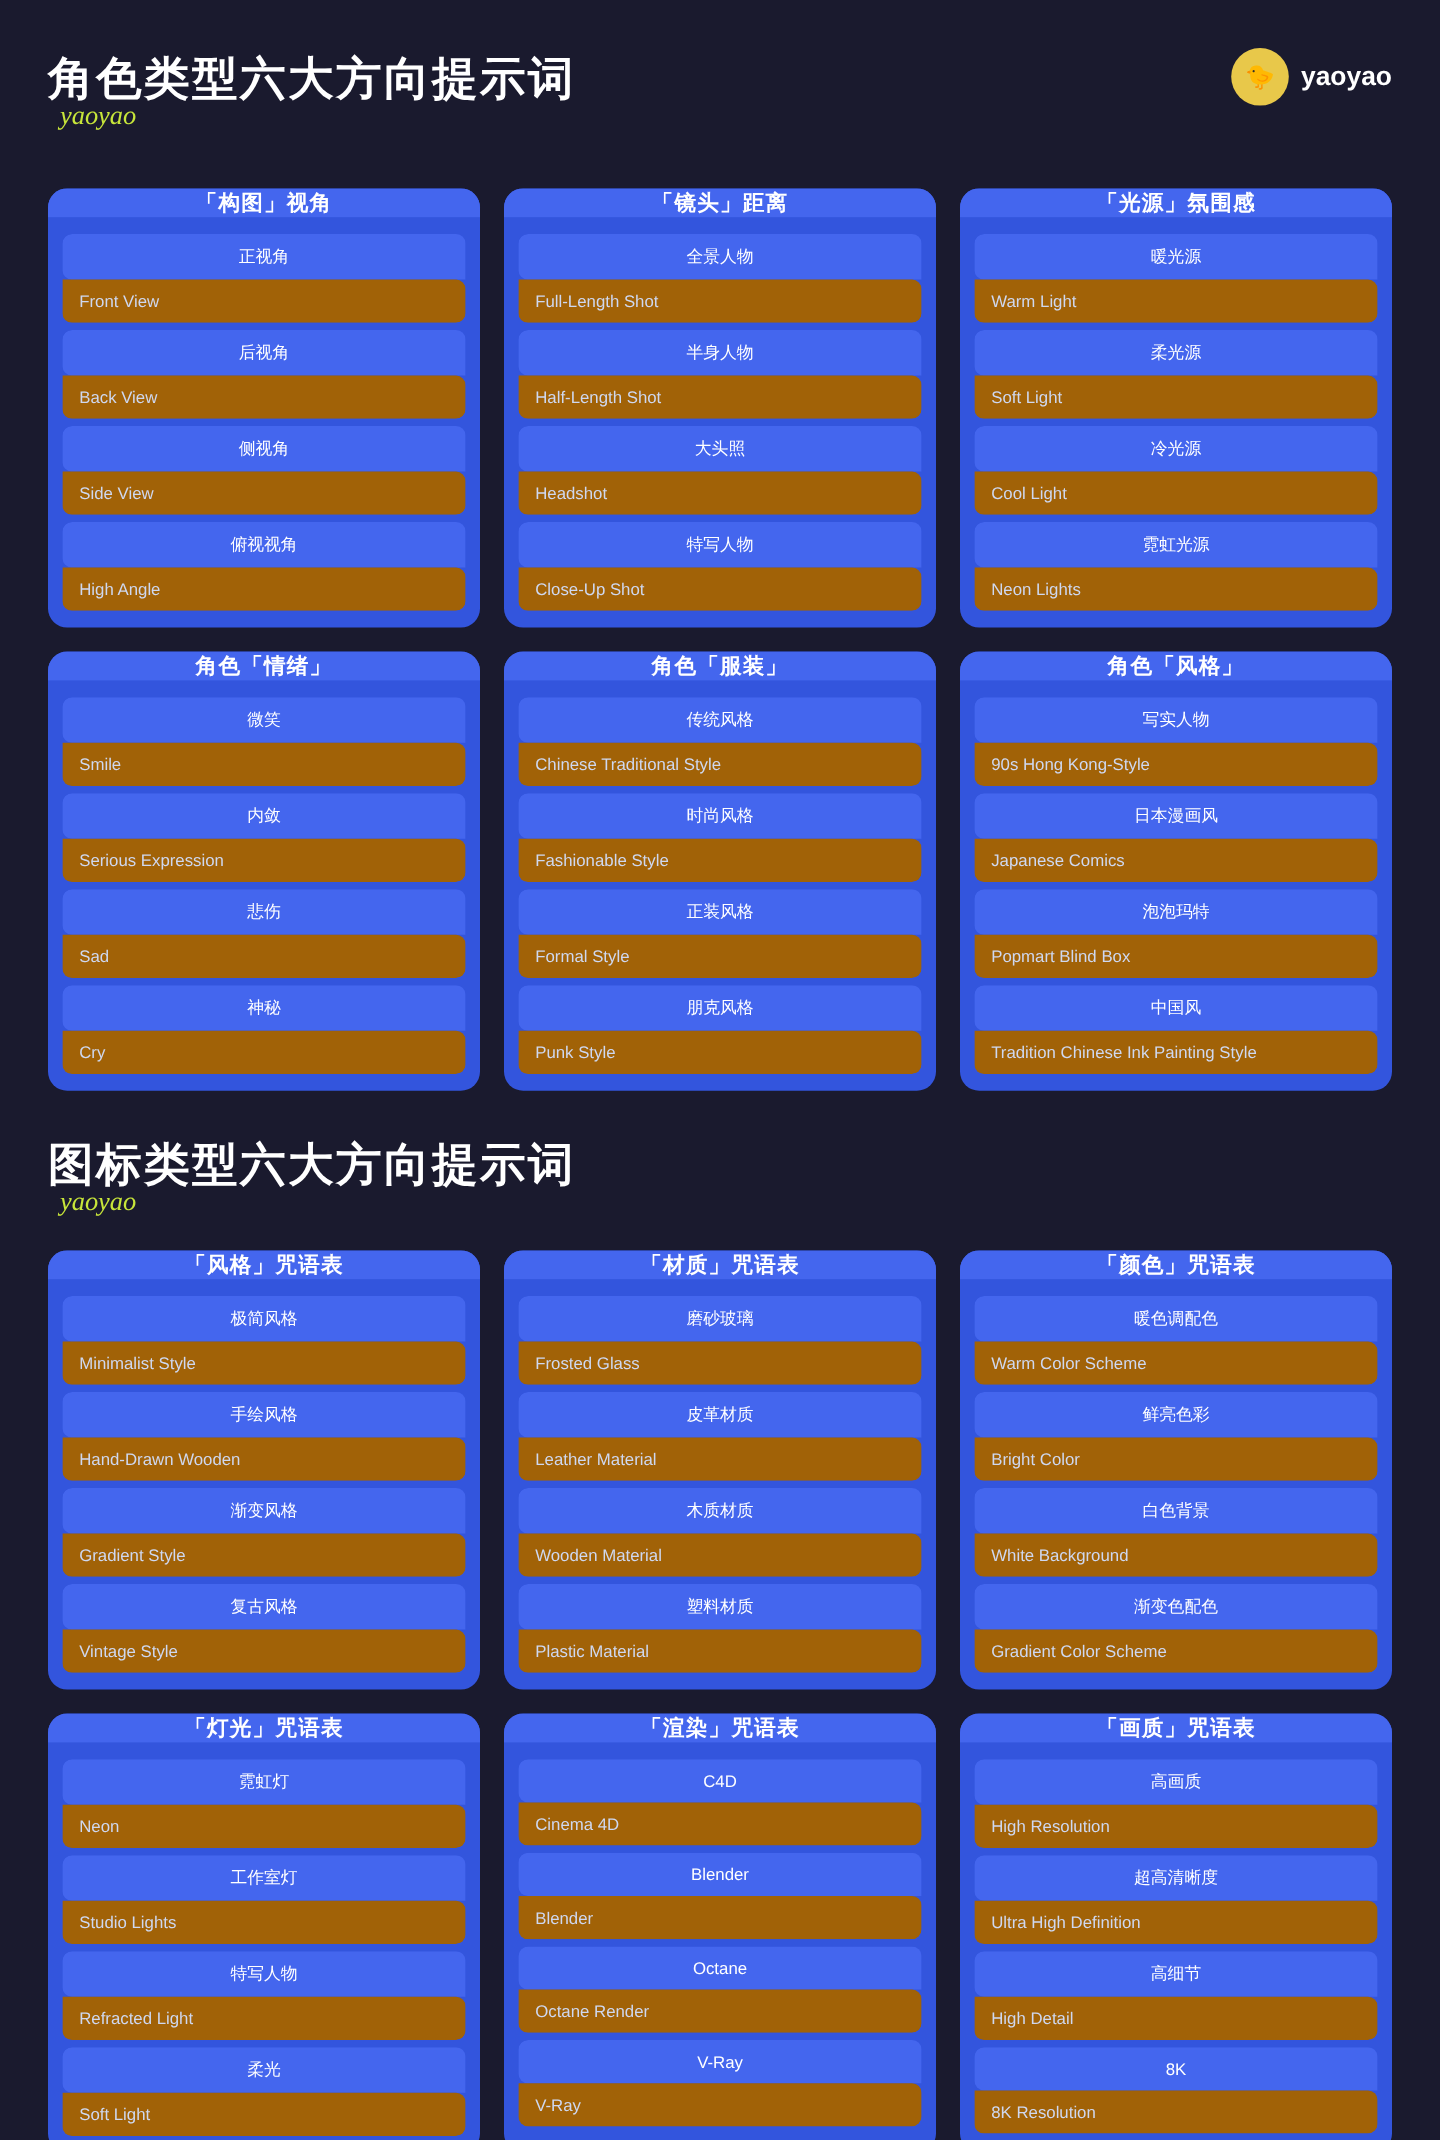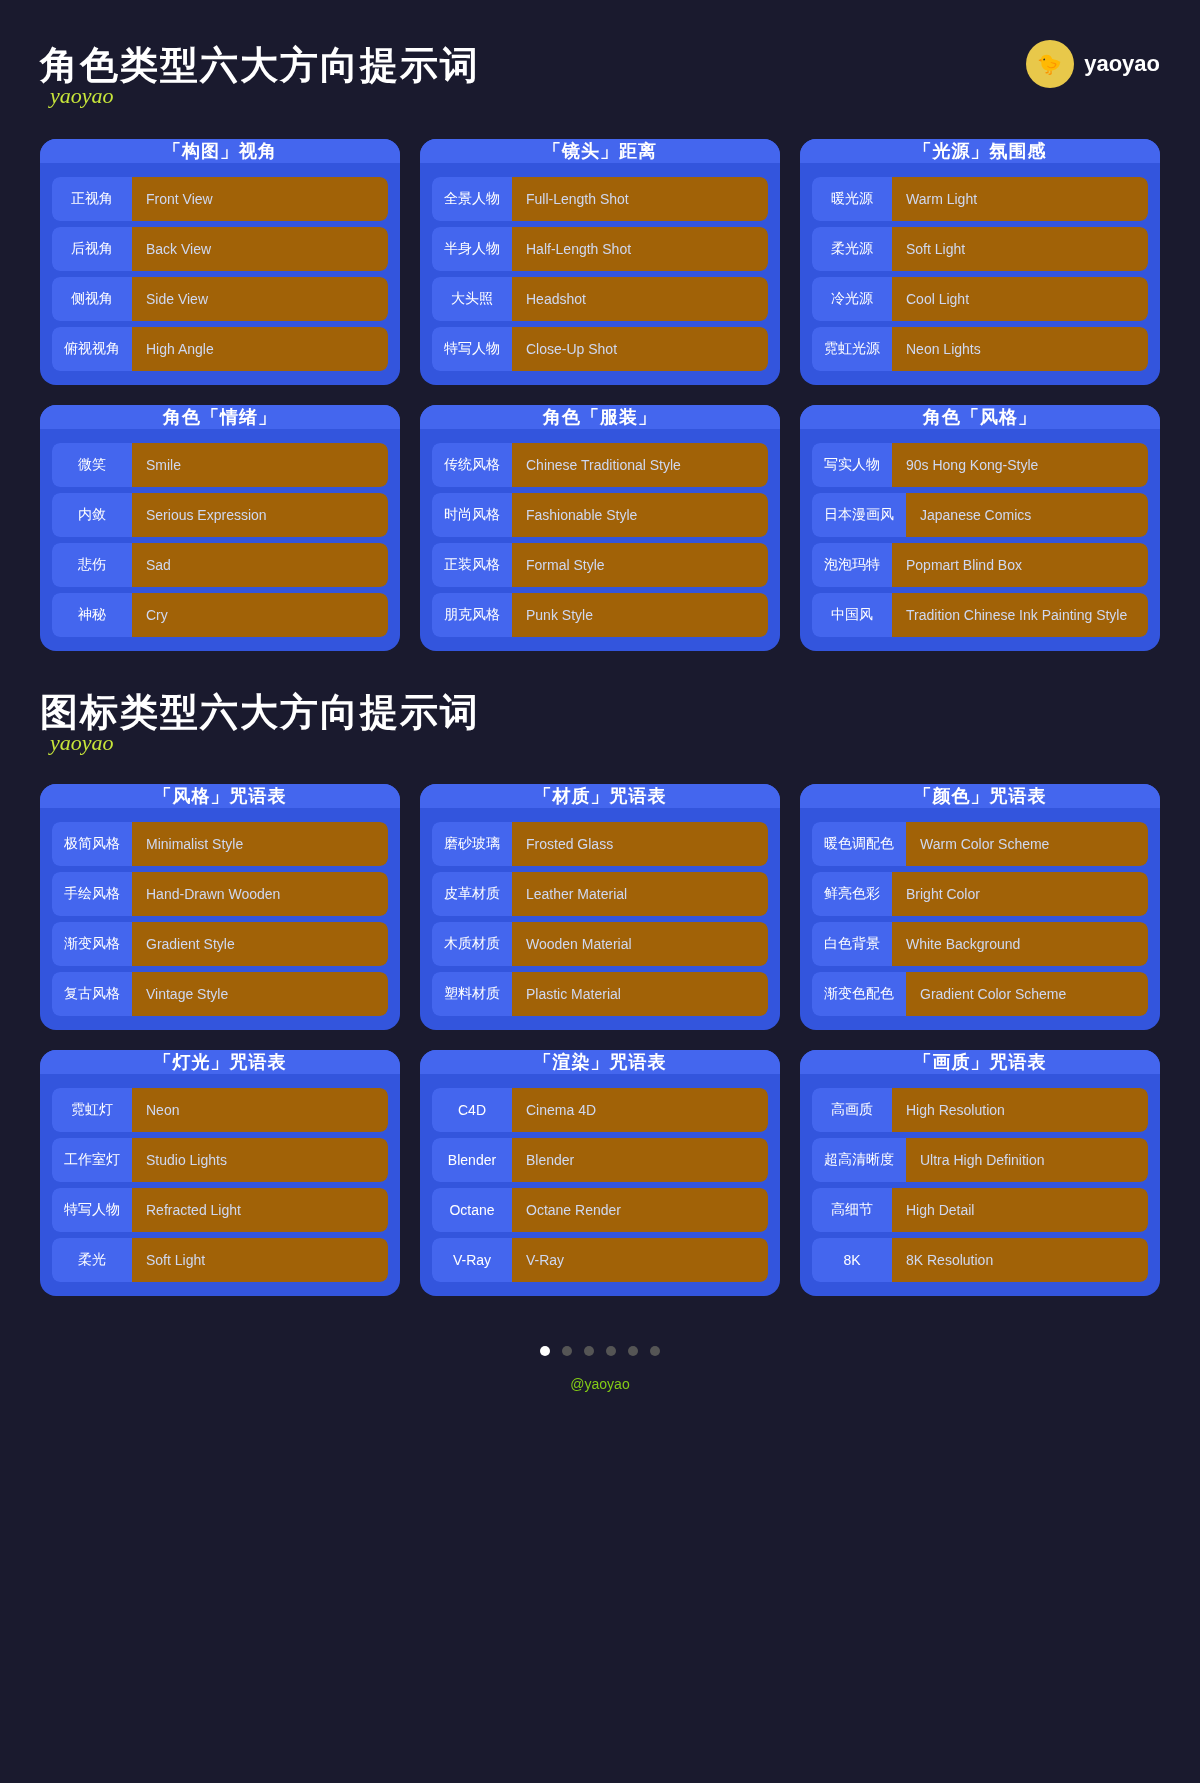--- a/index.html
+++ b/index.html
@@ -9,21 +9,21 @@
       font-family: 'PingFang SC', 'Microsoft YaHei', Arial, sans-serif;
       min-height: 1783px;
       width: 1200px;
       margin: 0 auto;
       padding: 40px 40px 60px;
     }
     .header {
       display: flex;
       justify-content: space-between;
       align-items: flex-start;
-      margin-bottom: 30px;
+      margin-bottom: 48px;
       gap: 48px;
     }
     .page-title-area {
       display: flex;
       flex-direction: column;
     }
     .page-title {
       font-size: 38px;
       font-weight: 700;
       color: #fff;
@@ -80,20 +80,21 @@
     .card-body {
       padding: 8px 0 8px 0;
     }
     .card-row {
       display: flex;
       align-items: stretch;
       margin: 6px 12px;
       border-radius: 8px;
       overflow: hidden;
       min-height: 44px;
+      flex-direction: column;
     }
     .card-row-left {
       background: #4466ee;
       color: #fff;
       font-size: 14px;
       padding: 10px 12px;
       min-width: 80px;
       display: flex;
       align-items: center;
       justify-content: center;

